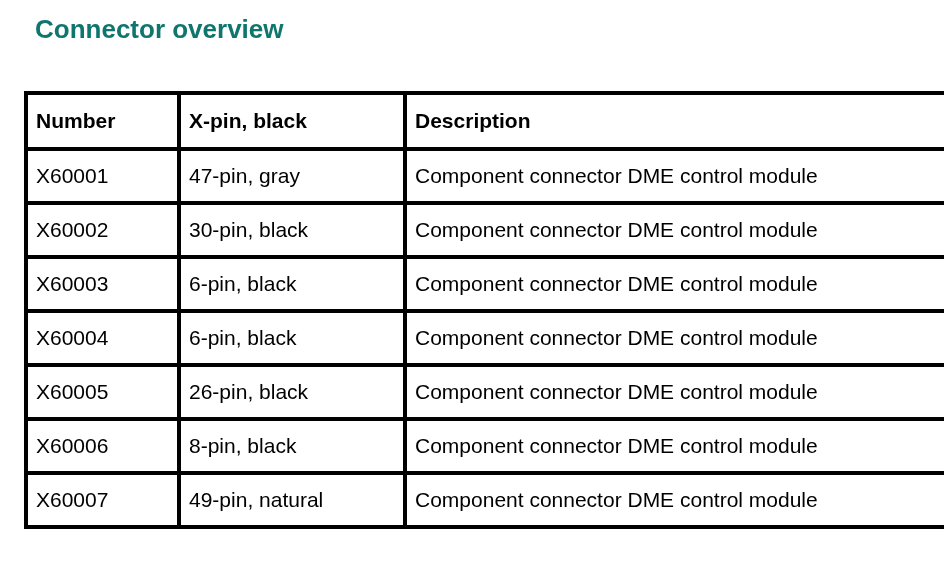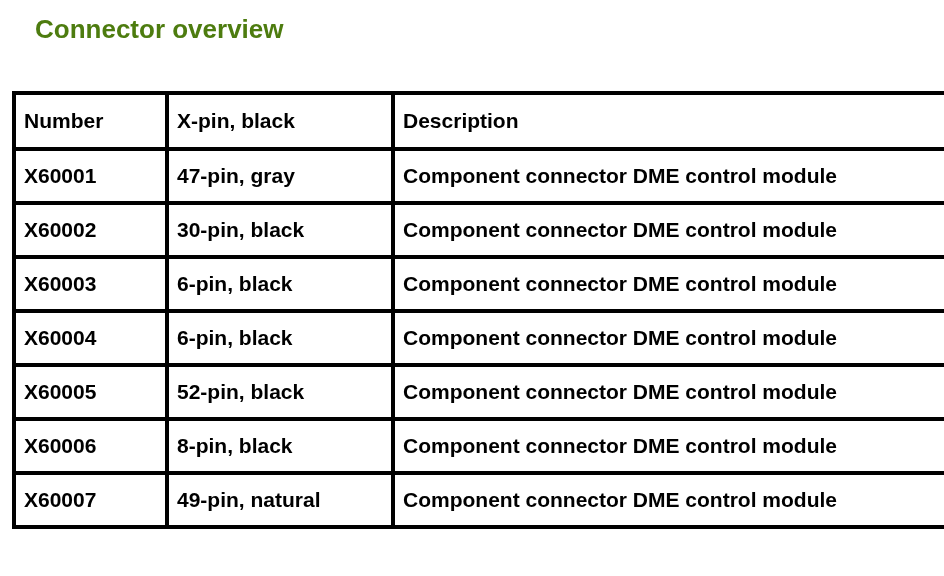--- a/index.html
+++ b/index.html
@@ -25,45 +25,45 @@
   }
 
   .doc-title {
     position: absolute;
     left: 35px;
     top: 14px;
     font-size: 26px;
     font-weight: bold;
     letter-spacing: 0px;
     line-height: 30px;
-    color: #4d7c0f;
+    color: #0f766e;
     white-space: nowrap;
   }
 
   .table-wrap {
     position: absolute;
-    left: 12px;
+    left: 24px;
     top: 91px;
     width: 895px;
   }
 
   table.connector-table {
     border-collapse: collapse;
     table-layout: fixed;
     width: 895px;
     background: #ffffff;
   }
 
   table.connector-table td,
   table.connector-table th {
     border: 4px solid #000000;
     padding: 0 8px;
     height: 50px;
     font-size: 21px;
-    font-weight: bold;
+    font-weight: normal;
     text-align: left;
     vertical-align: middle;
     color: #000000;
     white-space: nowrap;
     overflow: hidden;
     background: #ffffff;
   }
 
   table.connector-table thead th {
     font-weight: bold;
@@ -114,21 +114,21 @@
           <td class="cell-xpin">6-pin, black</td>
           <td class="cell-desc">Component connector DME control module</td>
         </tr>
         <tr>
           <td class="cell-number">X60004</td>
           <td class="cell-xpin">6-pin, black</td>
           <td class="cell-desc">Component connector DME control module</td>
         </tr>
         <tr>
           <td class="cell-number">X60005</td>
-          <td class="cell-xpin">52-pin, black</td>
+          <td class="cell-xpin">26-pin, black</td>
           <td class="cell-desc">Component connector DME control module</td>
         </tr>
         <tr>
           <td class="cell-number">X60006</td>
           <td class="cell-xpin">8-pin, black</td>
           <td class="cell-desc">Component connector DME control module</td>
         </tr>
         <tr>
           <td class="cell-number">X60007</td>
           <td class="cell-xpin">49-pin, natural</td>

